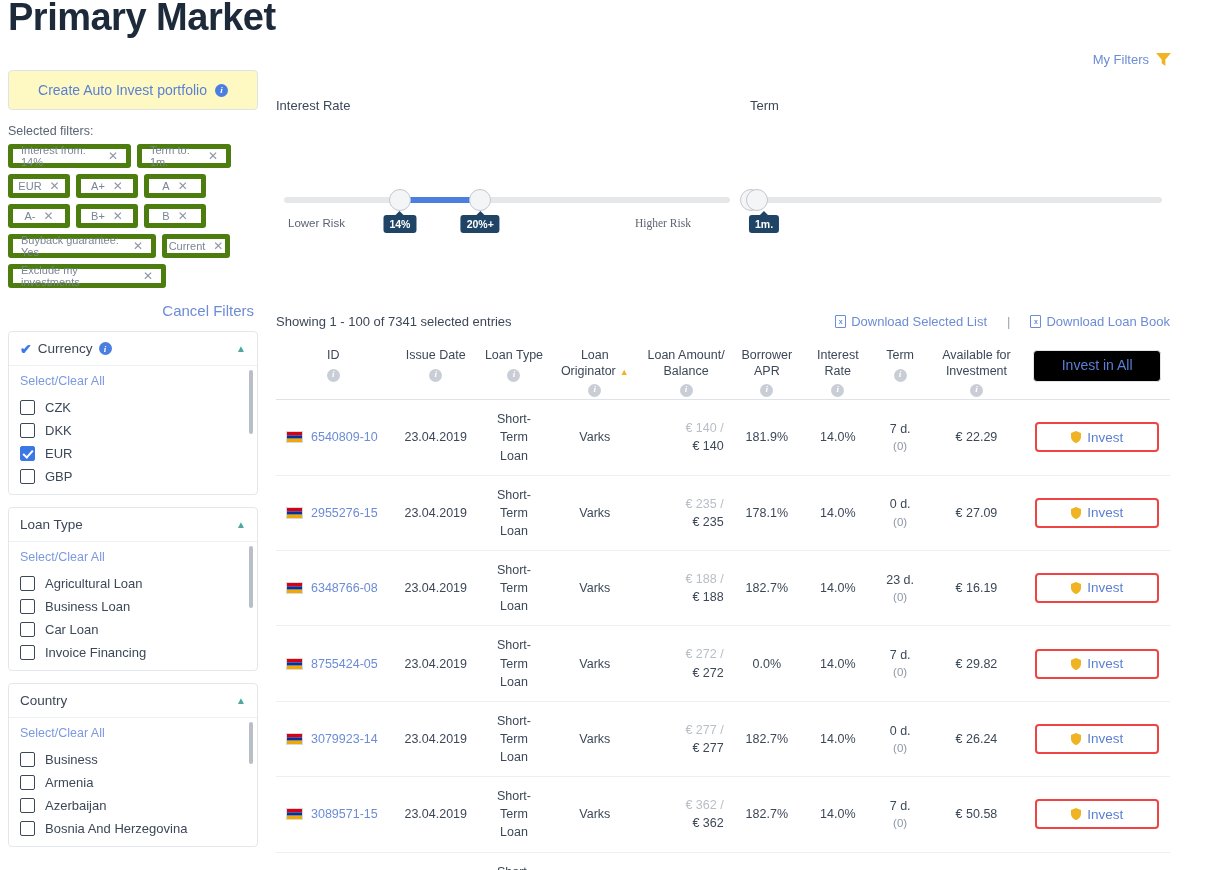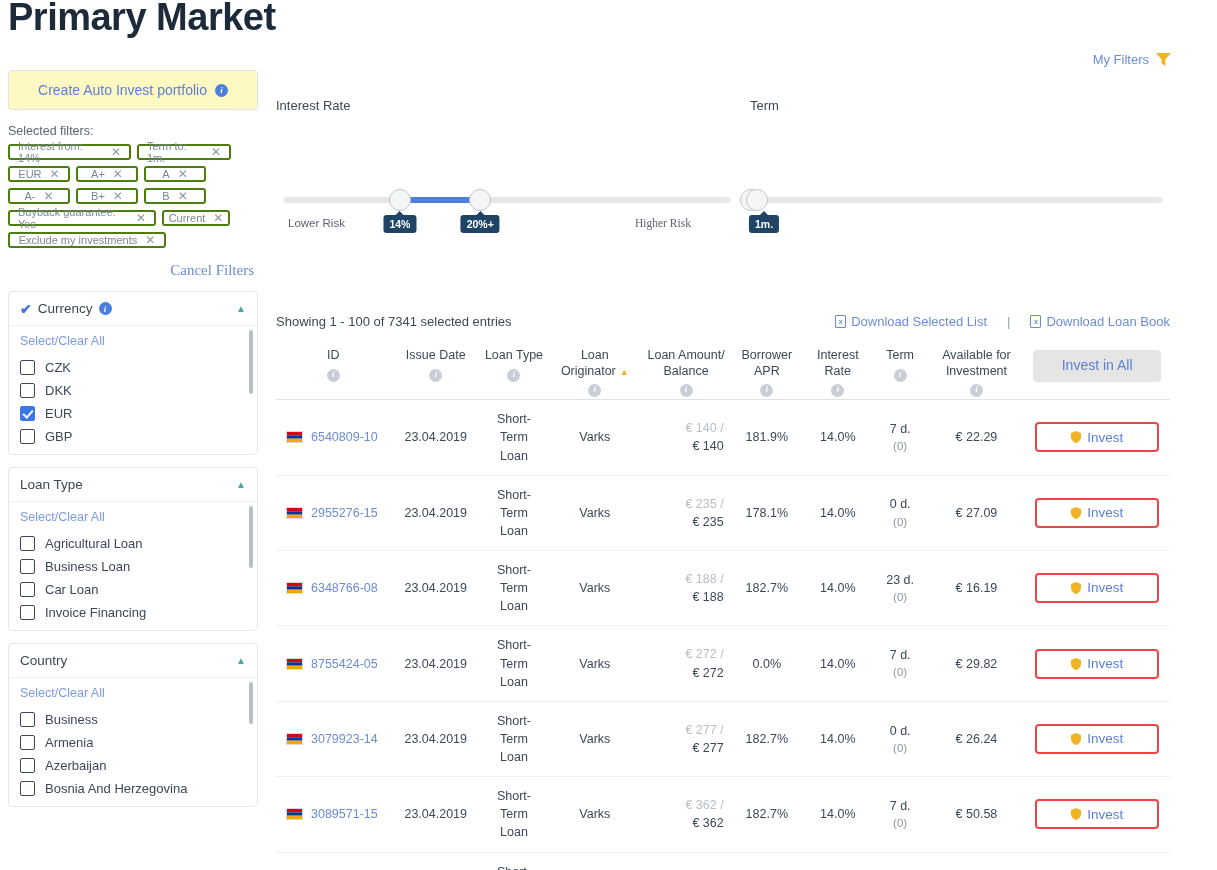--- a/index.html
+++ b/index.html
@@ -42,32 +42,31 @@
     background: #4a7fe0; color:#fff; font-size: 9px;
     font-weight: bold; font-style: italic;
     font-family: "Liberation Serif", serif;
   }
   .info-dot.grey { background:#c9ced6; }
 
   .sel-filters-label { margin-top: 14px; font-size: 12.5px; color:#5a6472; }
 
   .chips { margin-top: 6px; display: flex; flex-wrap: wrap; gap: 6px; width: 256px; }
   .chip {
-    border: 2px solid #4d7c0f; border-radius: 3px; background:#fff;
-    height: 16px; padding: 0 8px;
+    border: 5px solid #4d7c0f; border-radius: 3px; background:#fff;
+    height: 24px; padding: 0 8px;
     display: inline-flex; align-items: center; gap: 8px;
     font-size: 11px; color: #7b8594; cursor: pointer;
   }
   .chip .x { font-size: 12px; color:#8d97a5; line-height:1; }
 
   .cancel-filters {
     margin-top: 14px; width: 250px; text-align: right;
     font-size: 15px; color: #6c8cd5; cursor: pointer;
     padding-right: 4px;
-    font-family: Liberation Serif, serif;
   }
 
   
   .fcard { margin-top: 12px; width: 250px; border:1px solid #e3e7ec; border-radius:4px; background:#fff; }
   .fcard-head {
     height: 34px; display:flex; align-items:center; padding: 0 11px;
     font-size: 13.5px; color:#3c4858; gap:6px; cursor:pointer;
     border-bottom: 1px solid #eef1f4;
   }
   .fcard-head .tick { color:#3b78e7; font-size: 14px; font-weight: bold; }
@@ -156,21 +155,21 @@
   .term-sub { color:#8d97a5; font-size:11.5px; display:block; }
   .invest-btn {
     width: 124px; height: 30px; margin: 0 auto;
     border:2px solid #ef4444; border-radius:4px; background:#fff;
     display:flex; align-items:center; justify-content:center; gap:6px;
     color:#5b7fd4; font-size:13.5px; cursor:pointer;
   }
   .shield { width:10px; height:12px; display:block; }
   .invest-all {
     width: 128px; height: 32px; margin: 2px auto 0 auto;
-    border:1px solid #e1e5ea; border-radius:4px; background:#e5e5e5;
+    border:1px solid #e1e5ea; border-radius:4px; background:#000000;
     display:flex; align-items:center; justify-content:center;
     color:#5b7fd4; font-size:14px; cursor:pointer;
   }
 </style>
 </head>
 <body>
 
 <div class="page">
 
   <div class="page-title">Primary Market</div>

